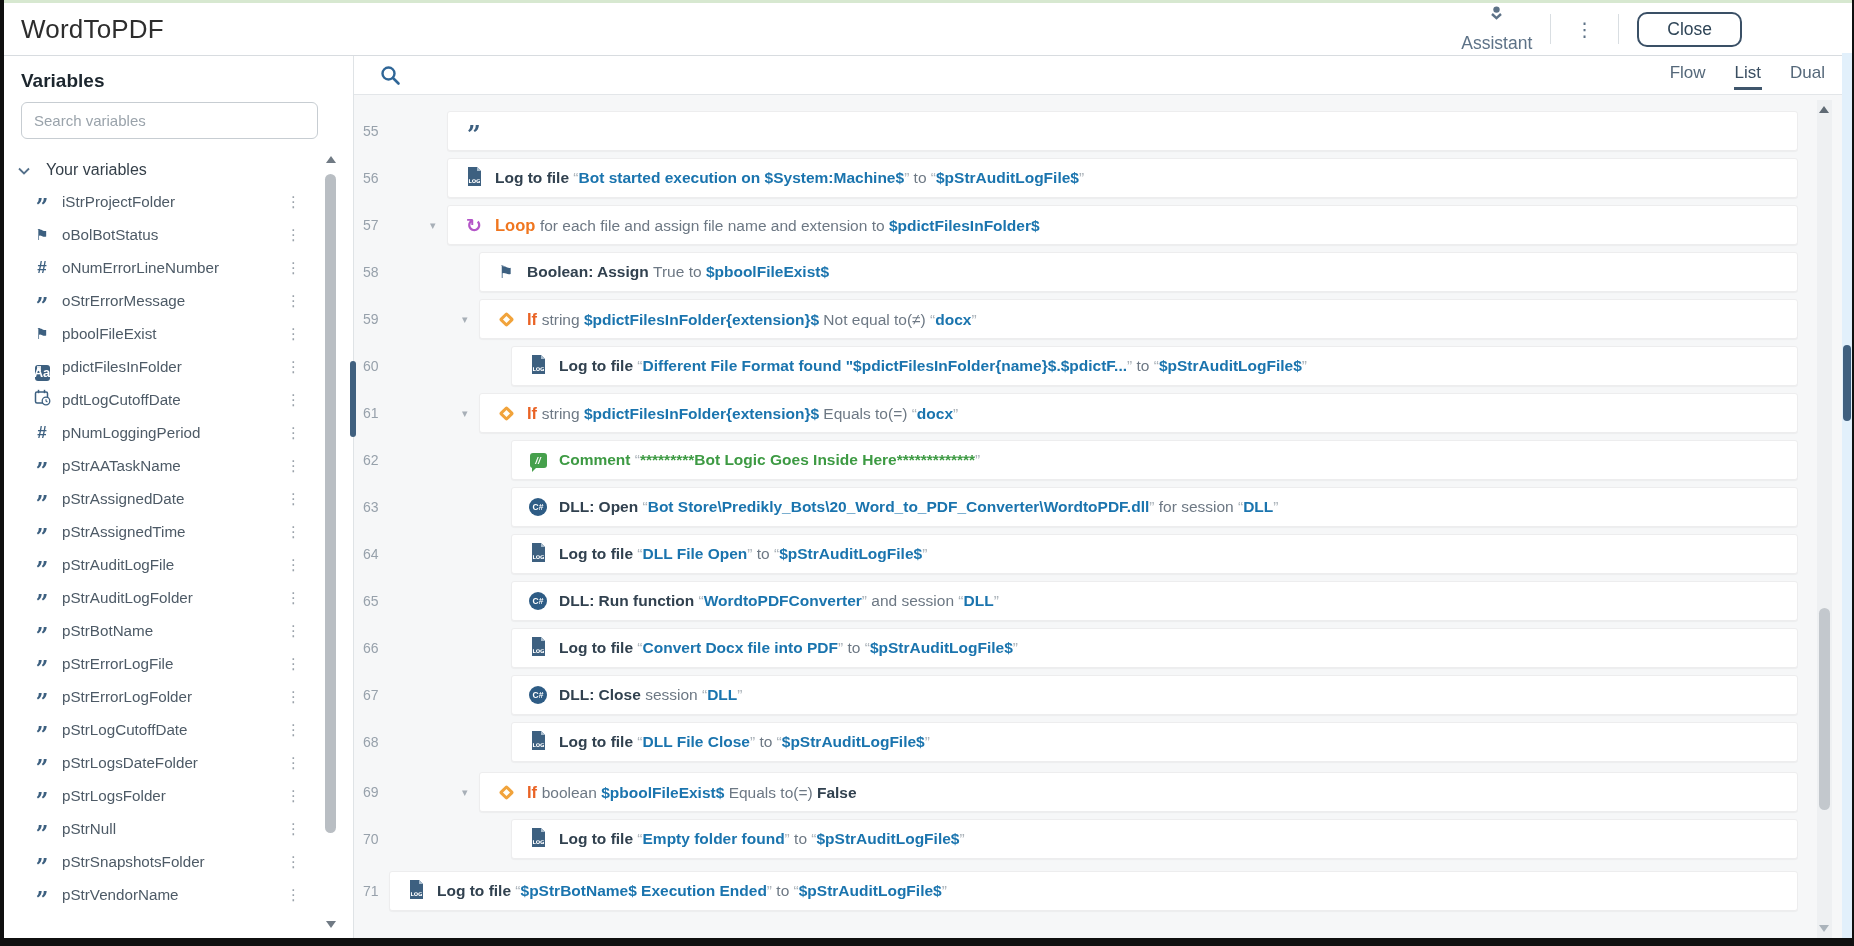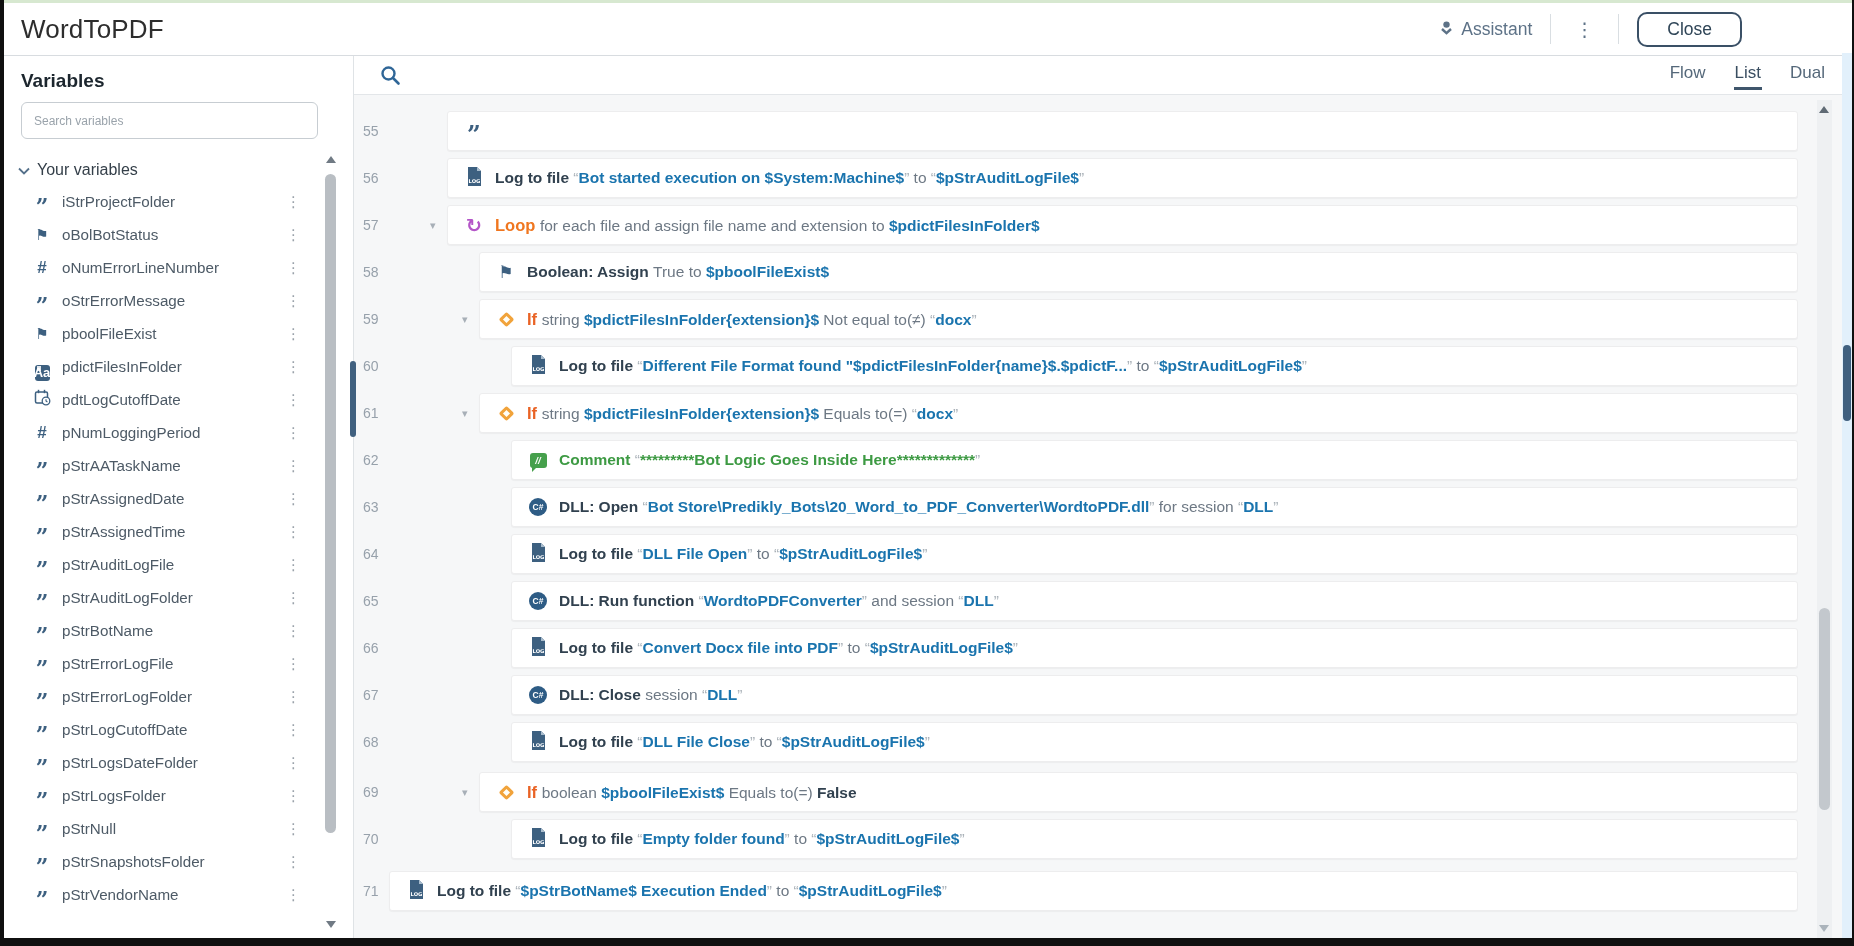--- a/index.html
+++ b/index.html
@@ -7,33 +7,33 @@
   body { background:#101010; font-family:"Liberation Sans","DejaVu Sans",sans-serif; position:relative; }
 
   .green-strip { position:absolute; top:0; left:4px; right:2px; height:3px; background:#d7e8d0; z-index:10; }
   .app { position:absolute; top:3px; left:4px; right:2px; bottom:8px; background:#fff; overflow:hidden;text-decoration:underline; }
 
   
   .header { position:absolute; top:0; left:0; right:0; height:53px; background:#fff;
             border-bottom:1px solid #d8dce0; display:flex; align-items:center; z-index:6; }
   .title { margin-left:17px; font-size:26px; color:#2d2d2d; font-weight:400; letter-spacing:.2px; }
   .header-right { position:absolute; right:110px; top:0; height:100%; display:flex; align-items:center; }
-  .assistant { display:flex; align-items:center; gap:8px; color:var(--header-text); font-size:17.5px; cursor:pointer; }
+  .assistant { display:flex; align-items:center; gap:8px; color:var(--header-text); font-size:17.5px; cursor:pointer;flex-direction:column; }
   .hdr-divider { width:1px; height:30px; background:#d9dee2; margin:0 18px; }
   .kebab { font-size:19px; color:var(--header-text); line-height:1; padding:2px 6px; cursor:pointer; }
   .close-btn { border:2px solid #3a5066; border-radius:10px; background:#fff; color:#2f4557;
                font-size:17.5px; font-weight:500; padding:5px 28px; font-family:inherit; cursor:pointer; }
 
   
   .sidebar { position:absolute; top:53px; left:0; width:349px; bottom:0; background:#fff; }
   .sb-title { margin:14px 0 0 17px; font-size:19px; font-weight:700; color:#1c262e; }
   .sb-search { margin:10px 0 0 17px; width:297px; height:37px; border:1px solid #c7cdd2; border-radius:6px;
-               padding:0 12px; font-size:12px; color:#c2410c; font-family:inherit; background:#fff; }
+               padding:0 12px; font-size:15px; color:#c2410c; font-family:inherit; background:#fff; }
   .sb-search::placeholder { color:#9aa3ab; }
-  .group-row { margin:22px 0 6px 14px; display:flex; align-items:center; gap:7px; cursor:pointer; }
+  .group-row { margin:22px 0 6px 14px; display:flex; align-items:center; gap:16px; cursor:pointer; }
   .group-label { font-size:16px; color:#343f49; }
   .vlist { position:relative; }
   .vrow { position:relative; height:33px; display:flex; align-items:center; padding-left:24px; }
   .vicon { width:28px; display:flex; justify-content:center; align-items:center; color:var(--icon-navy); }
   .vlabel { margin-left:6px; font-size:15.2px; color:#4d5a66; }
   .vkebab { position:absolute; right:48px; color:#9aa2aa; font-size:15px; line-height:1; cursor:pointer; padding:2px 4px; }
 
   .ic-hash { font-weight:700; font-size:17px; color:var(--icon-navy); }
   .ic-flag { font-size:15px; color:var(--icon-navy); }
   .ic-quote { font-family:"DejaVu Serif",serif; font-weight:700; font-size:24px; line-height:14px;

